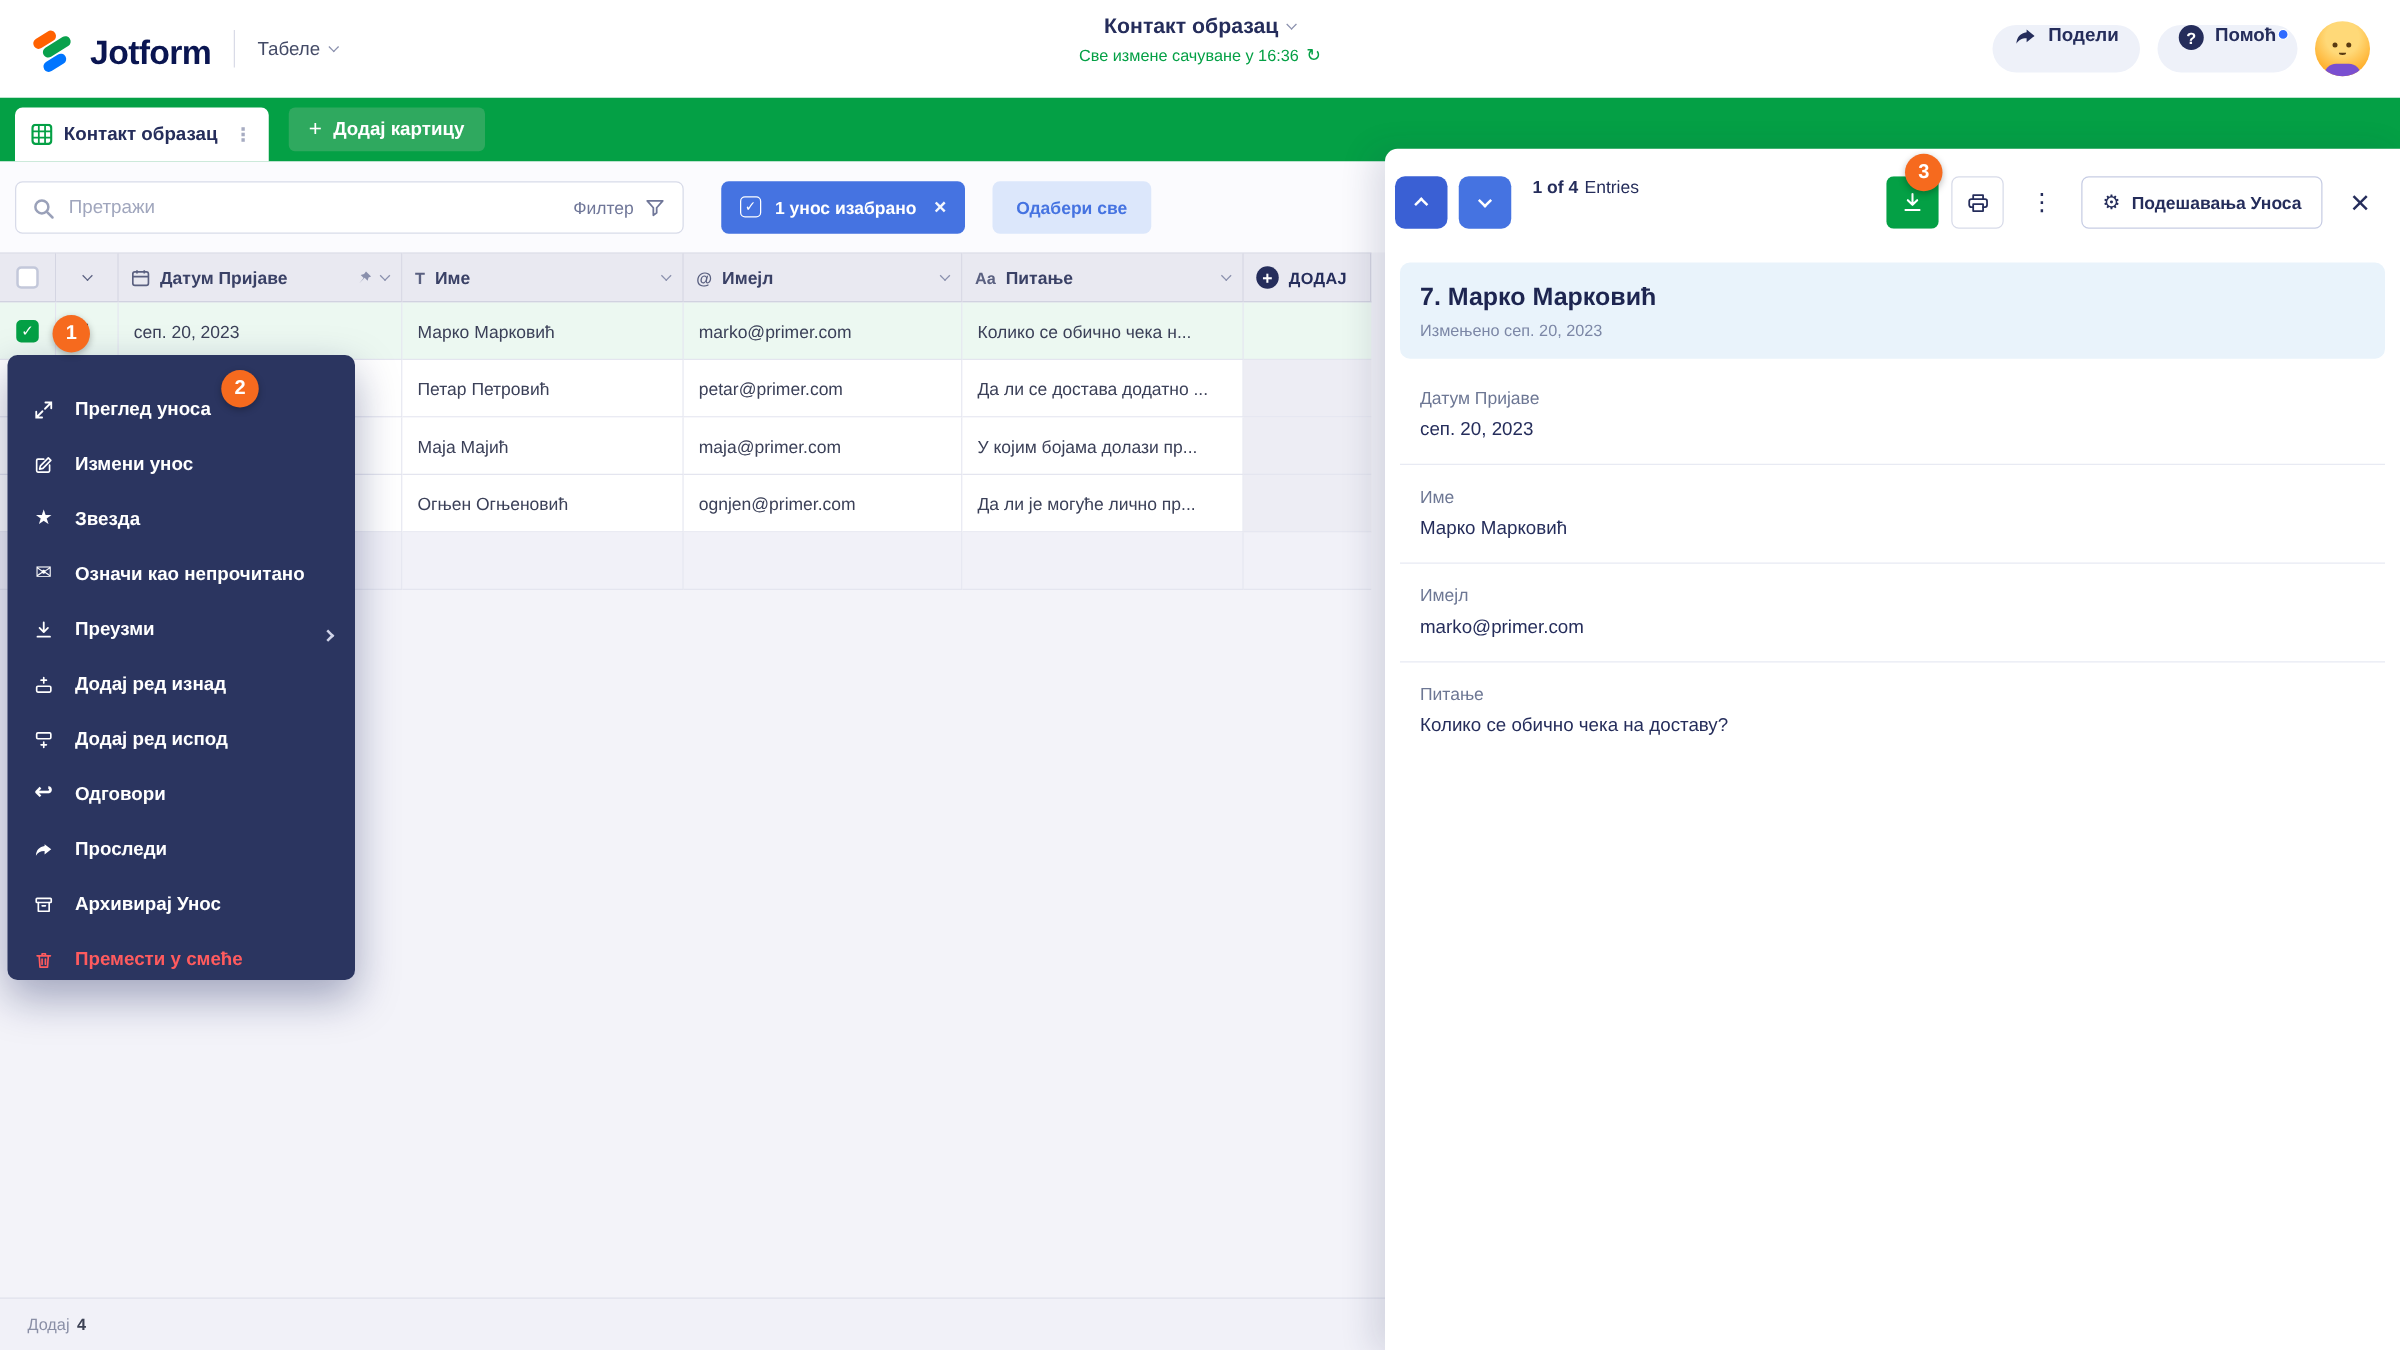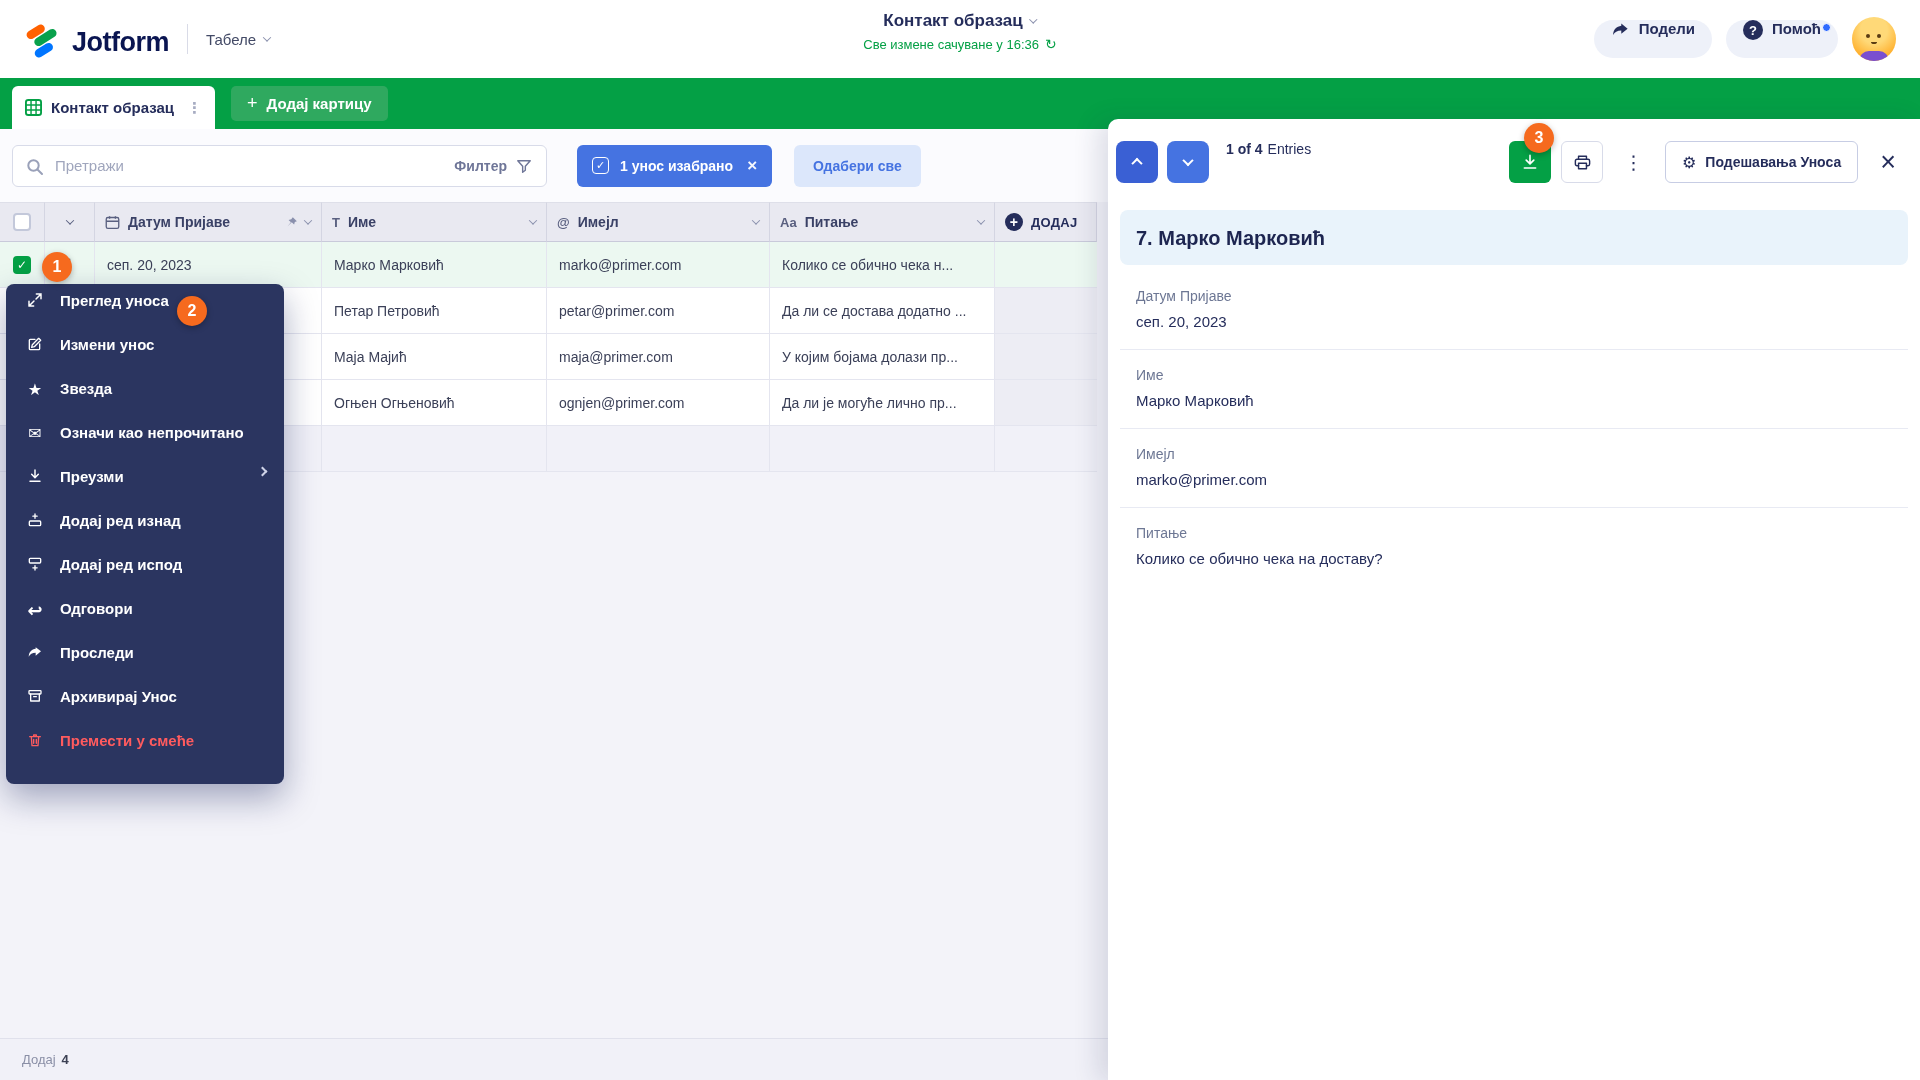--- a/index.html
+++ b/index.html
@@ -39,21 +39,21 @@
   .tab-kebab{color:#a7acc2;font-size:15px;margin-left:4px;cursor:pointer}
   .add-tab{margin-left:16px;margin-bottom:8px;height:35px;background:#2fa95f;border:none;border-radius:5px;color:#fff;display:flex;align-items:center;gap:9px;padding:0 16px;font-size:15px;font-weight:600;font-family:inherit;cursor:pointer}
   .add-tab .plus{font-size:18px;font-weight:400}
 
   
   .filterbar{position:absolute;top:129px;left:0;width:1108px;height:73px;background:#fbfbfe;display:flex;align-items:center;padding-left:12px}
   .searchbox{width:535px;height:42px;background:#fff;border:1px solid #d8dbe9;border-radius:6px;display:flex;align-items:center;position:relative}
   .search-ic{position:absolute;left:13px;top:12px;display:flex}
   .searchbox input{border:none;outline:none;flex:1;height:100%;padding-left:42px;font-size:15px;color:#3b4058;background:transparent;font-family:inherit}
   .searchbox input::placeholder{color:#a0a6bd}
-  .filter-btn{display:flex;align-items:center;gap:9px;padding:0 14px;height:100%;background:none;border:none;color:#6f7698;font-size:14px;font-weight:700;font-family:inherit;cursor:pointer}
+  .filter-btn{display:flex;align-items:center;gap:9px;padding:0 14px;height:100%;background:none;border:none;color:#6f7698;font-size:14px;font-weight:400;font-family:inherit;cursor:pointer}
   .sel-pill{margin-left:30px;height:42px;background:#4573e1;border-radius:6px;color:#fff;display:flex;align-items:center;gap:11px;padding:0 15px;font-size:14px;font-weight:600;cursor:pointer}
   .sel-check{width:17px;height:17px;border:1.6px solid #fff;border-radius:4px;display:flex;align-items:center;justify-content:center;font-size:11px}
   .sel-x{font-size:17px;margin-left:3px;cursor:pointer;opacity:.95}
   .select-all{margin-left:22px;height:42px;padding:0 19px;background:#dce7fb;color:#4573e1;border:none;border-radius:6px;font-size:14px;font-weight:700;font-family:inherit;cursor:pointer}
 
   
   .table{position:absolute;top:202px;left:0;width:1097px;z-index:2}
   .trow{display:flex}
   .c0{width:45px}.c1{width:50px}.c2{width:227px}.c3{width:225px}.c4{width:223px}.c5{width:225px}.c6{width:102px}
   .th{background:#e9e9f1;border-right:1px solid #d4d5e2;border-bottom:1px solid #c9cada;border-top:1px solid #dedfe9;height:40px;display:flex;align-items:center;gap:8px;padding:0 10px;font-size:14px;font-weight:700;color:#3a4166}
@@ -71,21 +71,21 @@
   .cb{width:18px;height:18px;border:2px solid #c3c8da;border-radius:4px;background:#fff;display:flex;align-items:center;justify-content:center;font-size:12px;color:#fff;cursor:pointer;flex:none}
   .cb.checked{background:#04a045;border-color:#04a045}
   .row-kebab{color:#3c4154;font-size:16px;cursor:pointer}
 
   
   .bottombar{position:absolute;left:0;right:0;bottom:0;height:42px;background:#f1f1f8;border-top:1px solid #e0e1ec;display:flex;align-items:center;padding-left:22px;font-size:13px;color:#8a8fa6;z-index:1}
   .total b{color:#3c4154;margin-left:6px;font-size:13px}
 
   
   .ctx-menu{position:absolute;left:6px;top:284px;width:278px;background:#2b3560;border-radius:8px;padding:8px 0;z-index:40;box-shadow:0 14px 34px rgba(10,21,81,.35)}
-  .mi{height:44px;display:flex;align-items:flex-start;gap:14px;padding:0 18px;color:#fff;font-size:15px;font-weight:600;cursor:pointer}
+  .mi{height:44px;display:flex;align-items:flex-end;gap:14px;padding:0 18px;color:#fff;font-size:15px;font-weight:600;cursor:pointer}
   .mic{width:22px;display:flex;justify-content:center;align-items:center;font-size:16px;flex:none}
   .mi.danger{color:#ff5b5e}
   .mi .sub{margin-left:auto;color:#cfd3e8}
 
   
   .num-badge{position:absolute;width:30px;height:30px;border-radius:50%;background:#f66a1e;color:#fff;font-size:16px;font-weight:700;display:flex;align-items:center;justify-content:center;z-index:60;box-shadow:0 2px 6px rgba(0,0,0,.28)}
   .b1{left:42px;top:252px}
   .b2{left:177px;top:296px}
   .b3{left:1524px;top:123px}
 
@@ -456,20 +456,21 @@
         <button class="settings-btn">
           <span class="gear">⚙</span>
           <span>Подешавања Уноса</span>
         </button>
         <button class="close-btn">×</button>
       </div>
     </div>
 
     <div class="entry-head">
       <h2>7. Марко Марковић</h2>
+      <div class="modified">Измењено сеп. 20, 2023</div>
     </div>
 
     <div class="fields">
       <div class="field">
         <div class="flabel">Датум Пријаве</div>
         <div class="fvalue">сеп. 20, 2023</div>
       </div>
       <div class="field">
         <div class="flabel">Име</div>
         <div class="fvalue">Марко Марковић</div>

